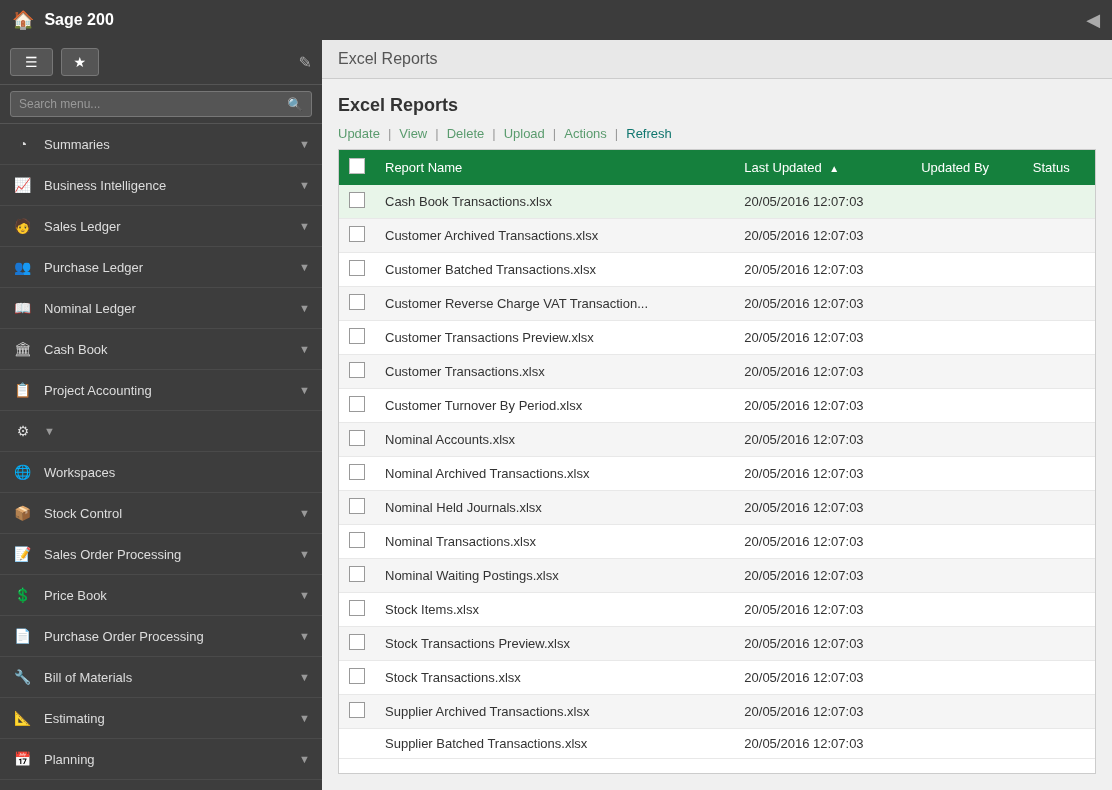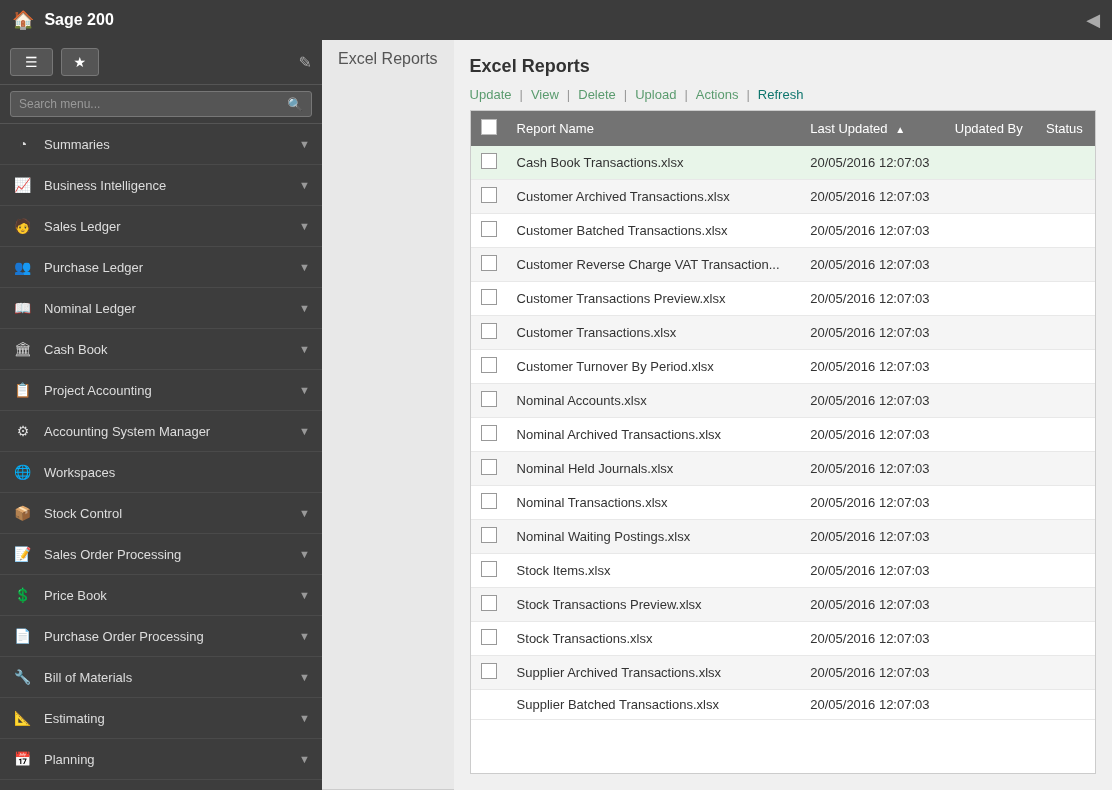--- a/index.html
+++ b/index.html
@@ -114,21 +114,21 @@
       flex-shrink: 0;
     }
 
     .nav-label { flex: 1; }
     .nav-chevron { font-size: 11px; color: #999; }
 
     
     .content {
       flex: 1;
       display: flex;
-      flex-direction: row;
+      flex-direction: column;
       background: #f0f0f0;
       overflow: hidden;
     }
 
     .content-header {
       background: #e8e8e8;
       border-bottom: 1px solid #ccc;
       padding: 10px 16px;
     }
     .content-header-title {
@@ -179,21 +179,21 @@
       background: #fff;
     }
     .table-container::-webkit-scrollbar { width: 8px; }
     .table-container::-webkit-scrollbar-thumb { background: #bbb; border-radius: 4px; }
 
     table {
       width: 100%;
       border-collapse: collapse;
     }
     thead tr {
-      background: #737373;
+      background: #15803d;
       color: #fff;
     }
     thead th {
       padding: 8px 10px;
       text-align: left;
       font-weight: normal;
       font-size: 13px;
       white-space: nowrap;
     }
     thead th:first-child { width: 30px; }
@@ -296,21 +296,20 @@
       </div>
 
       <div class="nav-item">
         <span class="nav-icon">📋</span>
         <span class="nav-label">Project Accounting</span>
         <span class="nav-chevron">▼</span>
       </div>
 
       <div class="nav-item">
         <span class="nav-icon">⚙</span>
-        <span class="nav-label">Accounting System Manager</span>
         <span class="nav-chevron">▼</span>
       </div>
 
       <div class="nav-item">
         <span class="nav-icon">🌐</span>
         <span class="nav-label">Workspaces</span>
       </div>
 
       <div class="nav-item">
         <span class="nav-icon">📦</span>

